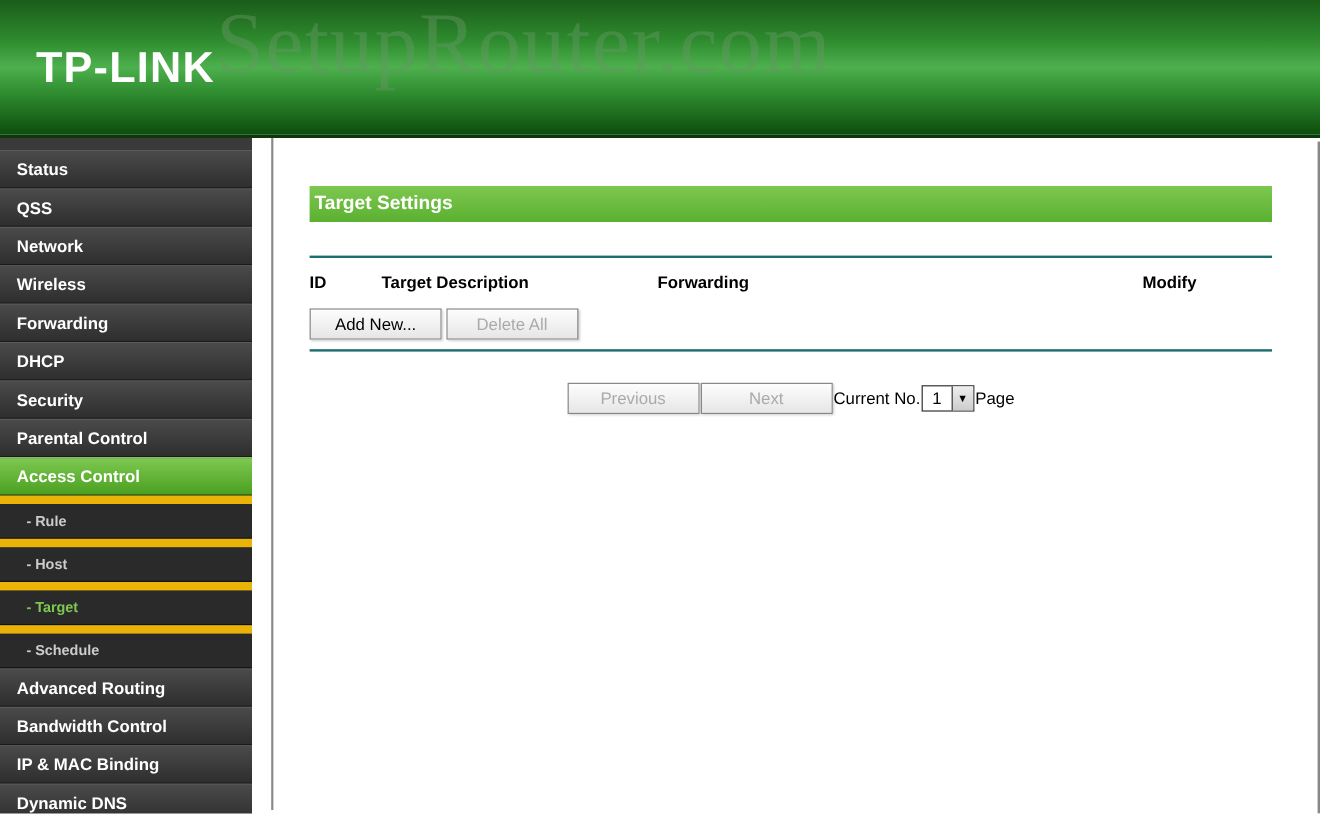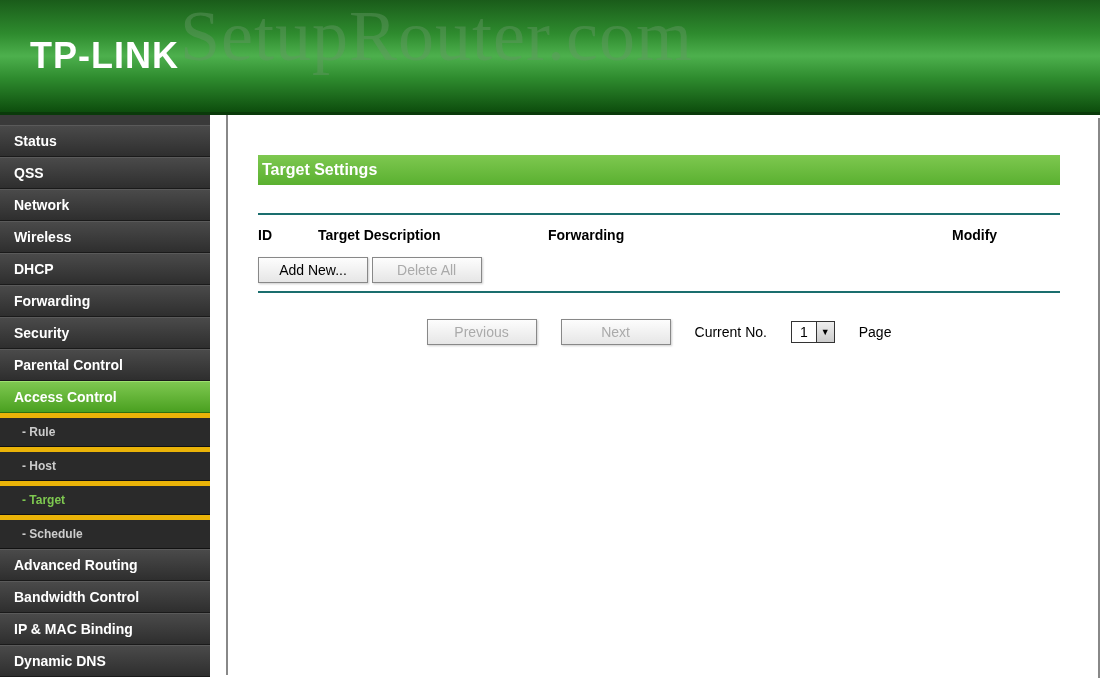--- a/index.html
+++ b/index.html
@@ -69,21 +69,21 @@
       background: linear-gradient(to bottom, #7ec850, #4aa020);
       border-top: 1px solid #9ee070;
       border-bottom: 1px solid #2e7010;
     }
     .nav-sub {
       padding: 7px 14px 7px 22px;
       color: #ccc;
       font-weight: bold;
       font-size: 12px;
       background: #2a2a2a;
-      border-top: 5px solid #eab308;
+      border-top: 7px solid #eab308;
       border-bottom: 1px solid #111;
       cursor: pointer;
     }
     .nav-sub.active {
       color: #7ec850;
     }
 
     
     .gutter {
       width: 18px;
@@ -140,21 +140,21 @@
     }
     .btn.disabled {
       color: #aaa;
       cursor: default;
     }
 
     .pager {
       display: flex;
       align-items: center;
       justify-content: center;
-      gap: 24px;
+      gap: 1px;
       padding: 14px 0;
       font-size: 14px;
     }
     .pager .label { color: #000; }
     .page-select {
       display: inline-flex;
       align-items: center;
       border: 1px solid #333;
       height: 22px;
       background: #fff;
@@ -189,22 +189,22 @@
   <div class="logo">TP-LINK</div>
   <div class="watermark">SetupRouter.com</div>
 </div>
 
 <div class="layout">
   <div class="sidebar">
     <div class="nav-item">Status</div>
     <div class="nav-item">QSS</div>
     <div class="nav-item">Network</div>
     <div class="nav-item">Wireless</div>
+    <div class="nav-item">Forwarding</div>
     <div class="nav-item">DHCP</div>
-    <div class="nav-item">Forwarding</div>
     <div class="nav-item">Security</div>
     <div class="nav-item">Parental Control</div>
     <div class="nav-item active">Access Control</div>
     <div class="nav-sub">- Rule</div>
     <div class="nav-sub">- Host</div>
     <div class="nav-sub active">- Target</div>
     <div class="nav-sub">- Schedule</div>
     <div class="nav-item">Advanced Routing</div>
     <div class="nav-item">Bandwidth Control</div>
     <div class="nav-item">IP &amp; MAC Binding</div>

